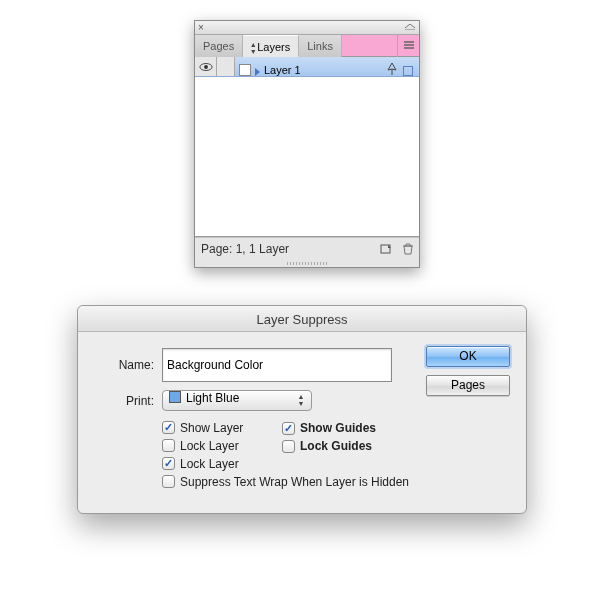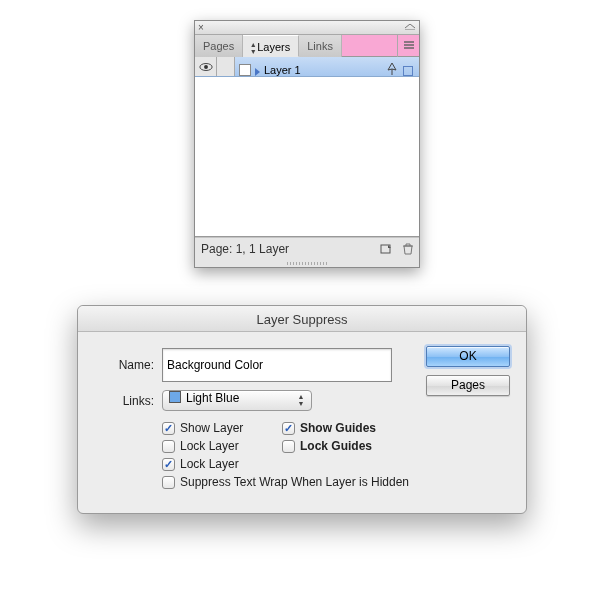--- a/index.html
+++ b/index.html
@@ -255,23 +255,23 @@
   .checkbox-block {
     margin-left: 68px;
     margin-top: 10px;
   }
   .check-row {
     display: flex;
     margin-bottom: 4px;
     font-size: 12px;
     color: #222;
   }
-  .check-col1 { width: 120px; display:flex; align-items:flex-end; }
+  .check-col1 { width: 120px; display:flex; align-items:flex-start; }
   .check-col2 { display:flex; align-items:center;font-weight:bold; }
-  .check-full { display:flex; align-items:center; }
+  .check-full { display:flex; }
   .chk {
     width: 13px; height: 13px;
     border: 1px solid #888;
     border-radius: 3px;
     background: linear-gradient(#fff,#e8e8e8);
     margin-right: 5px;
     display:flex;align-items:center;justify-content:center;
     box-shadow: inset 0 1px 0 #fff;
     flex-shrink: 0;
   }
@@ -377,21 +377,21 @@
 </div>
 
 <div class="dialog">
   <div class="dialog-title">Layer Suppress</div>
   <div class="dialog-body">
     <div class="form-row">
       <div class="form-label">Name:</div>
       <input type="text" class="text-input" value="Background Color" style="">
     </div>
     <div class="form-row">
-      <div class="form-label">Links:</div>
+      <div class="form-label">Print:</div>
       <div class="select-wrap">
         <div class="select-swatch"></div>
         <span>Light Blue</span>
         <div class="select-arrows">▲<br>▼</div>
       </div>
     </div>
 
     <div class="checkbox-block">
       <div class="check-row">
         <label class="check-col1">

